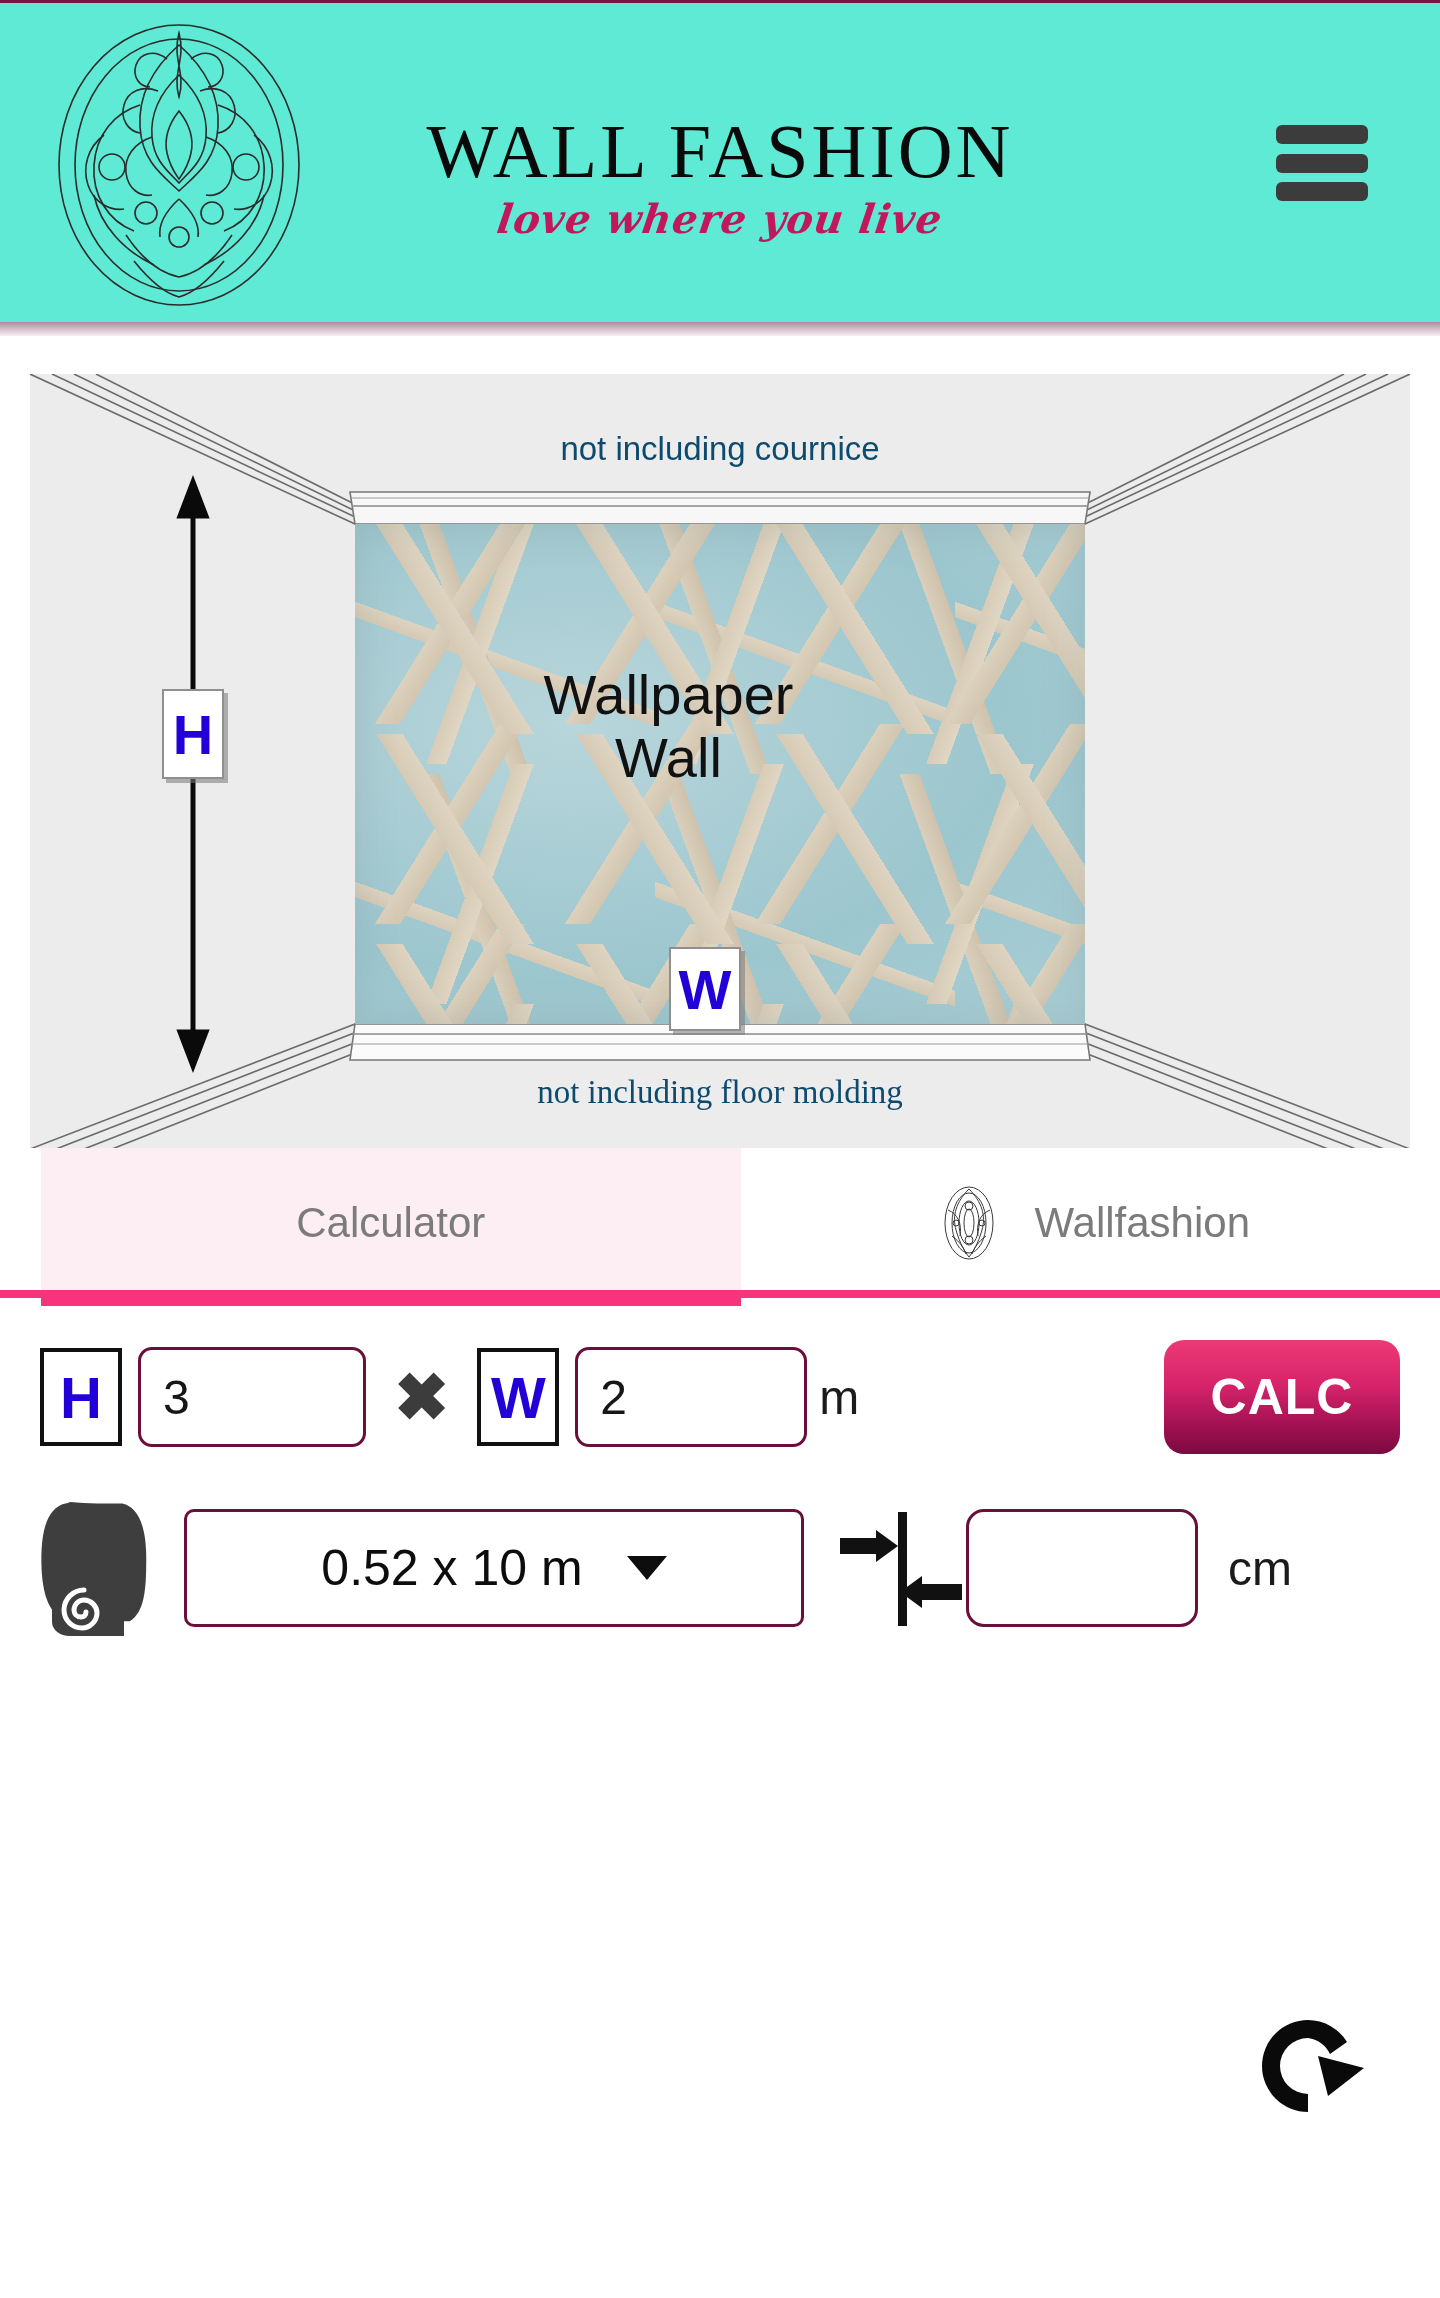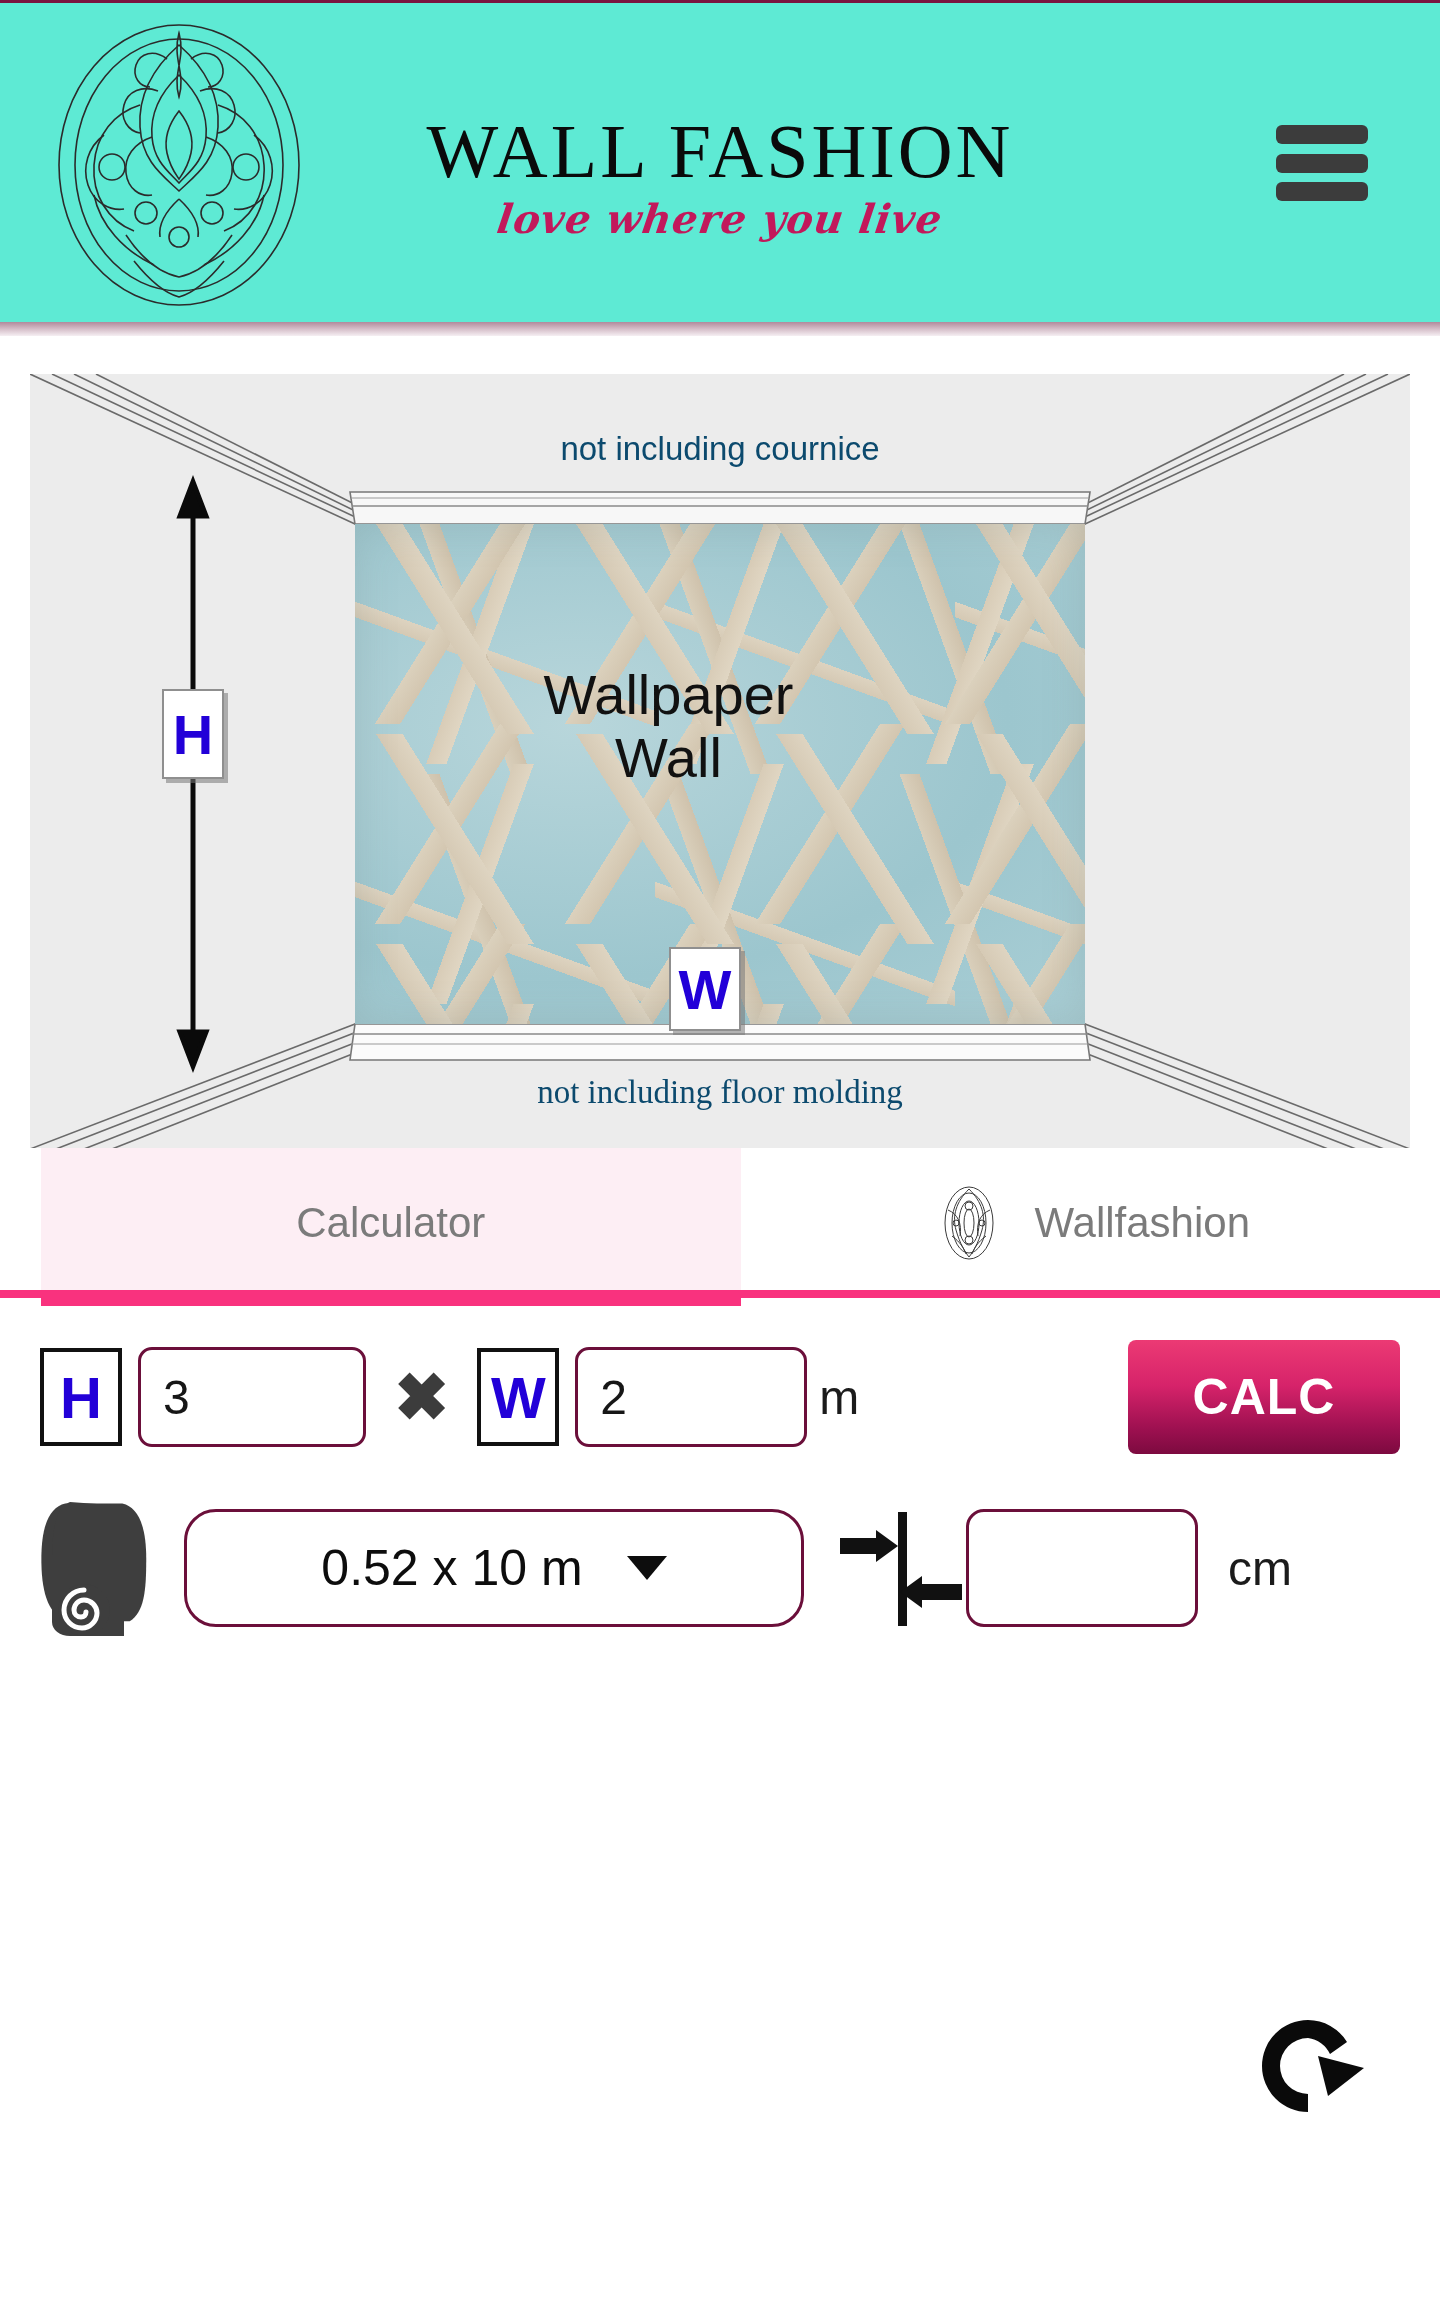--- a/index.html
+++ b/index.html
@@ -209,35 +209,35 @@
   }
   .input-h { width: 228px; margin-left: 16px; }
   .input-w { width: 232px; margin-left: 16px; }
   .times {
     font-size: 66px; font-weight: bold; color: #3c3c3c;
     margin: 0 28px; line-height: 1;
   }
   .unit { font-size: 48px; color: #1b1b1b; margin-left: 12px; }
   .calc-btn {
     margin-left: auto;
-    width: 272px; height: 114px;
-    border: none; border-radius: 8px;
+    width: 236px; height: 114px;
+    border: none; border-radius: 20px;
     background: linear-gradient(to bottom, #ec3a74 0%, #d6236a 40%, #9d1050 78%, #7c0a3f 100%);
     color: #ffffff; font-size: 50px; font-weight: bold;
     letter-spacing: 1px; cursor: pointer;
     font-family: "Liberation Sans", sans-serif;
   }
 
   .roll-icon { width: 128px; height: 140px; flex: none; }
   .roll-select {
     position: relative;
     width: 620px; height: 118px;
     margin-left: 16px;
     border: 3px solid #6b0f3a;
-    border-radius: 32px;
+    border-radius: 10px;
     background: #ffffff;
     display: flex; align-items: center; justify-content: center;
     gap: 44px;
     font-size: 50px; color: #0d0d0d;
     cursor: pointer;
   }
   .caret { width: 0; height: 0; border-left: 20px solid transparent; border-right: 20px solid transparent; border-top: 24px solid #0d0d0d; }
   .repeat-icon { width: 130px; height: 128px; margin-left: 32px; flex: none; }
   .cm-input {
     width: 232px; height: 118px;

